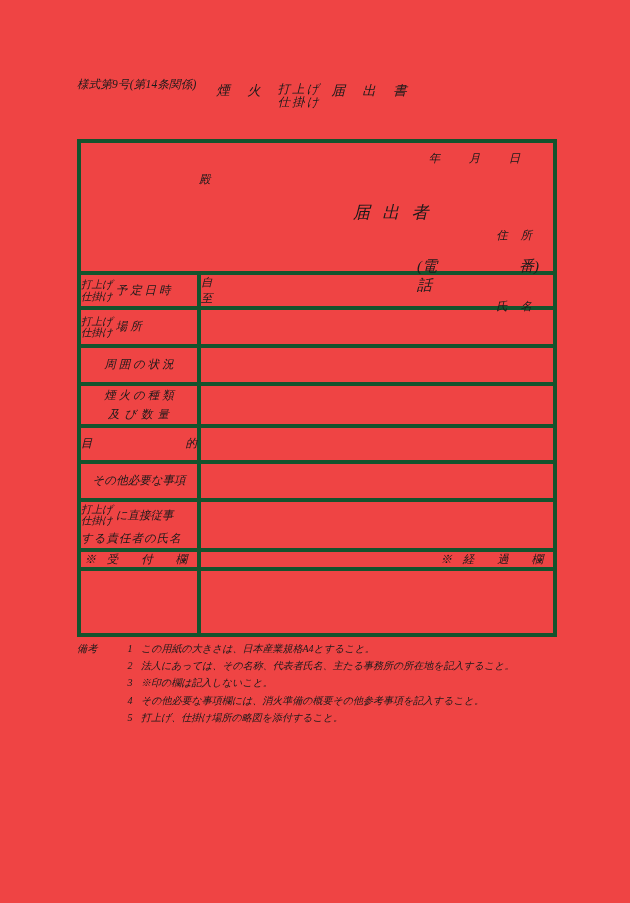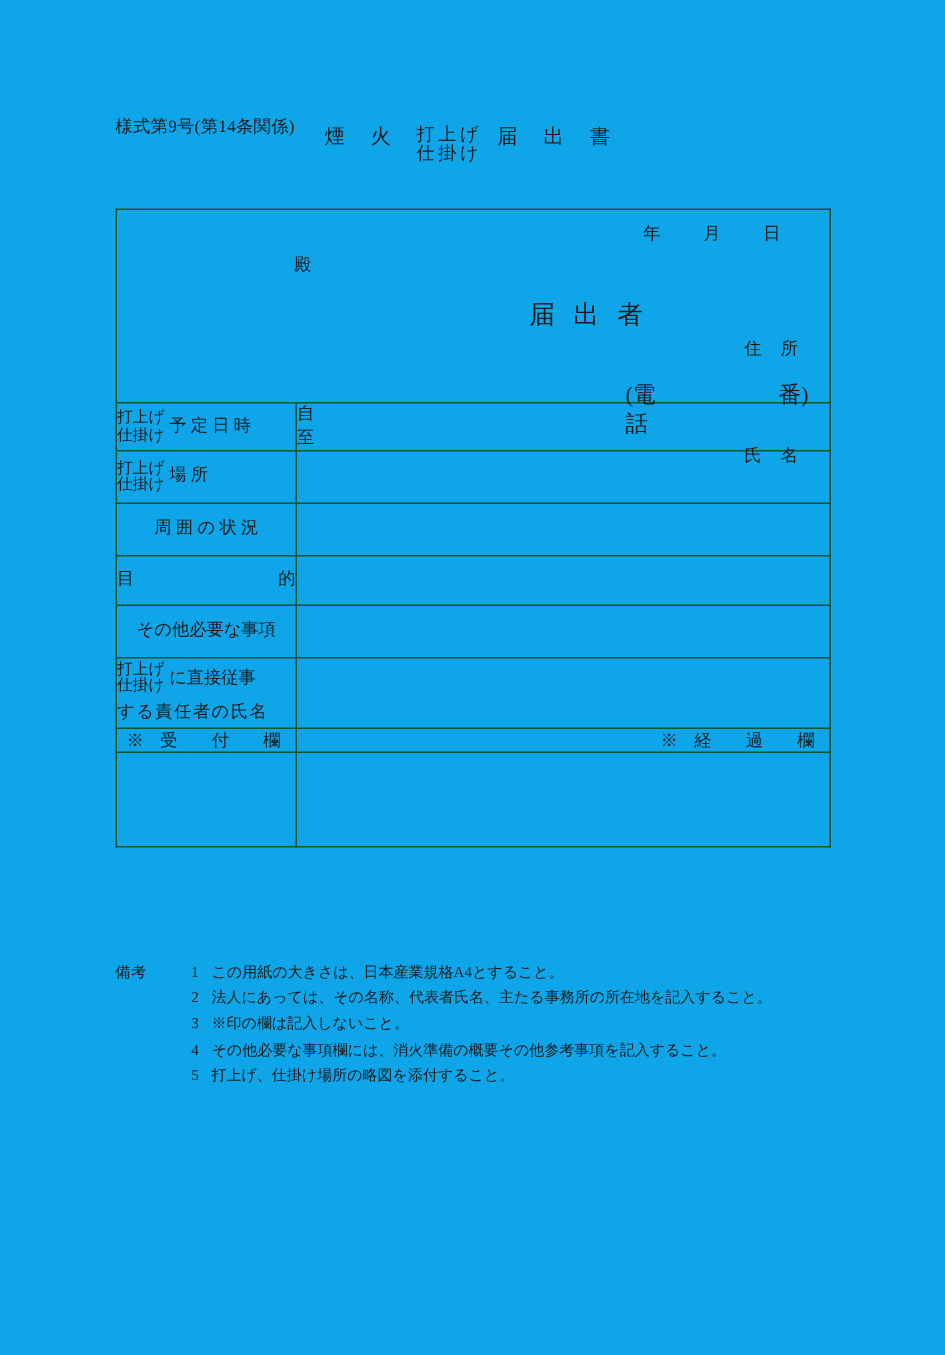--- a/index.html
+++ b/index.html
@@ -12,21 +12,22 @@
     height: 903px;
     position: relative;
     font-family: "Liberation Serif", "DejaVu Serif", serif;
     color: #1a1a1a;
     overflow: hidden;
   }
 
   .page {
     position: absolute;
     inset: 0;
-    background: #0ea5e9;
+    background: #ef4444;
+    font-style: italic;
   }
 
   
   .form-no {
     position: absolute;
     left: 77px;
     top: 77px;
     font-size: 11.5px;
     letter-spacing: 0.2px;
     white-space: nowrap;
@@ -61,21 +62,21 @@
   
   .form-table {
     position: absolute;
     left: 77px;
     top: 139px;
     width: 476px;
     border-collapse: collapse;
     table-layout: fixed;
   }
   .form-table td {
-    border: 1px solid #14532d;
+    border: 4px solid #14532d;
     padding: 0;
     vertical-align: middle;
     font-size: 11.5px;
   }
 
   
   .head-cell {
     height: 128px;
     position: relative;
     border-bottom: 1px solid #5d5d5d;
@@ -272,20 +273,27 @@
           </div>
         </td>
         <td class="val" style="height:34px"></td>
       </tr>
 
       <tr>
         <td class="lbl lbl-center">周 囲 の 状 況</td>
         <td class="val" style="height:34px"></td>
       </tr>
 
+      <tr>
+        <td class="lbl lbl-center">
+          <div>煙 火 の 種 類</div>
+          <div class="lbl-line2">及 び 数 量</div>
+        </td>
+        <td class="val" style="height:38px"></td>
+      </tr>
 
       <tr>
         <td class="lbl">
           <div class="lbl-spread">
             <span>目</span>
             <span>的</span>
           </div>
         </td>
         <td class="val" style="height:32px"></td>
       </tr>

